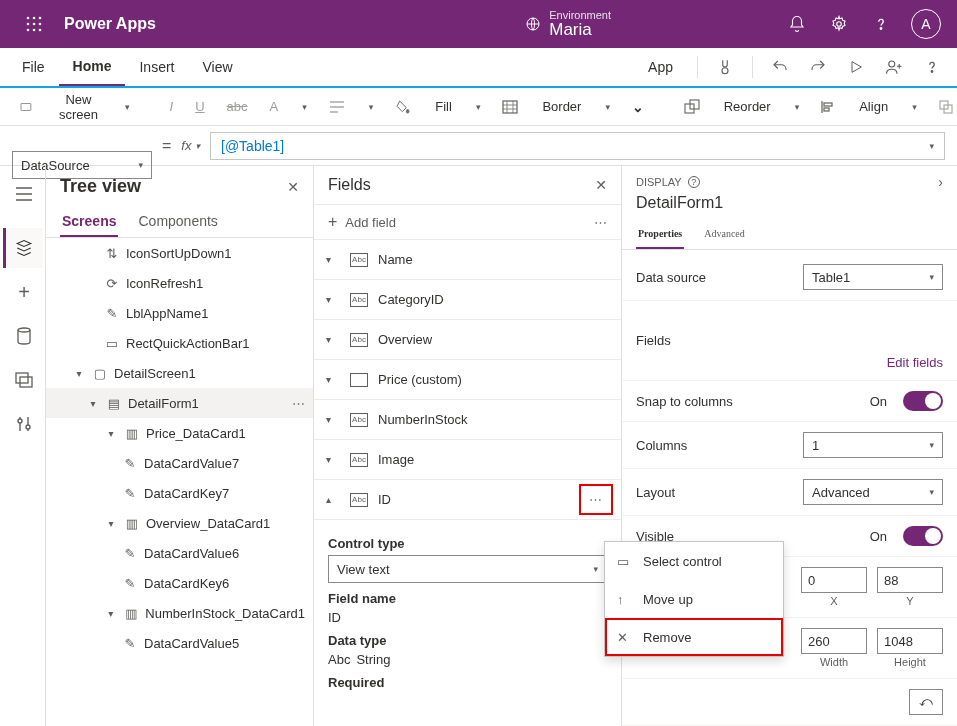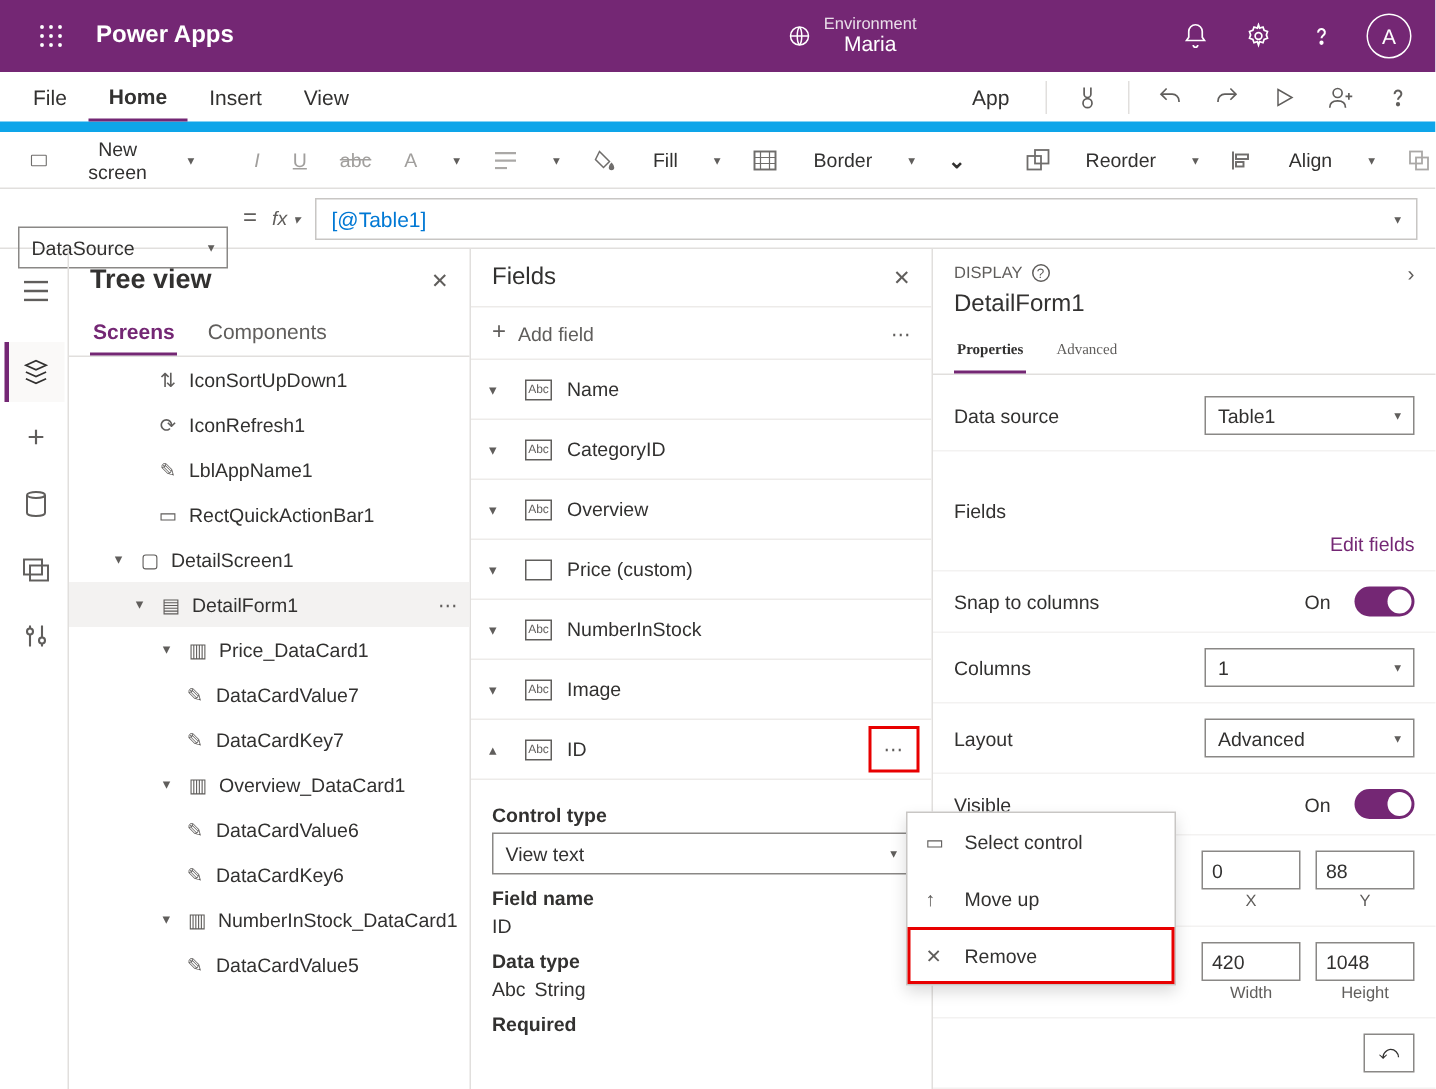--- a/index.html
+++ b/index.html
@@ -6,26 +6,26 @@
   body { width: 957px; height: 726px; overflow: hidden; background: #fff; color: #323130; font-size: 13px; }
 
   
   .topbar { background: #742774; color: #fff; height: 48px; display: flex; align-items: center; padding: 0 8px; }
   .topbar .waffle { width: 24px; height: 24px; margin: 0 10px; display:flex;align-items:center;justify-content:center;}
   .topbar .brand { font-size: 16px; font-weight: 600; margin-left: 4px; }
   .topbar .env { margin-left: auto; display: flex; align-items: center; gap: 10px; padding-right: 8px;}
   .topbar .env .envgroup { display:flex; align-items:center; gap:8px; margin-right: 160px;}
   .topbar .env .envtext { line-height: 1.1; }
   .topbar .env .envtext .lbl { font-size: 11px; opacity: .85; }
-  .topbar .env .envtext .val { font-size: 14px; text-align: center; }
+  .topbar .env .envtext .val { font-size: 17px; }
   .topbar .iconbtn { width: 32px; height: 32px; display:flex; align-items:center; justify-content:center; }
   .topbar .avatar { width: 30px; height: 30px; border: 1px solid #fff; border-radius: 50%; display:flex; align-items:center; justify-content:center; font-size: 14px; margin-left:4px;}
 
   
-  .menurow { height: 40px; display: flex; align-items: center; border-bottom: 7px solid #0ea5e9; padding: 0 8px; }
+  .menurow { height: 40px; display: flex; align-items: center; border-bottom: 2px solid #0ea5e9; padding: 0 8px; }
   .menurow .mitem { padding: 0 14px; font-size: 14px; color: #323130; height: 100%; display:flex; align-items:center; }
   .menurow .mitem.active { font-weight: 600; border-bottom: 2px solid #742774; }
   .menurow .right { margin-left: auto; display:flex; align-items:center; gap: 4px; }
   .menurow .right .rbtn { width: 34px; height: 34px; display:flex; align-items:center; justify-content:center; color:#605e5c; font-size:16px;}
   .menurow .sep { width:1px; height:22px; background:#e1dfdd; margin:0 6px; }
 
   
   .toolrow { height: 38px; display:flex; align-items:center; padding: 0 12px; gap: 6px; border-bottom:1px solid #e1dfdd; color:#a19f9d; }
   .toolrow .tbtn { padding: 4px 8px; display:flex; align-items:center; gap:24px; font-size:13px;text-align:center; }
   .toolrow .tbtn svg{ opacity:.9;}
@@ -557,21 +557,21 @@
             <div class="numbox">
               <span>88</span>
             </div>
             <span class="sub">Y</span>
           </div>
       </div>
       <div class="prow" style="align-items:flex-start">
         <span class="plab"></span>
         <div class="pair">
             <div class="numbox">
-              <span>420</span>
+              <span>260</span>
             </div>
             <span class="sub">Width</span>
           </div>
         <div class="pair">
             <div class="numbox">
               <span>1048</span>
             </div>
             <span class="sub">Height</span>
           </div>
       </div>

